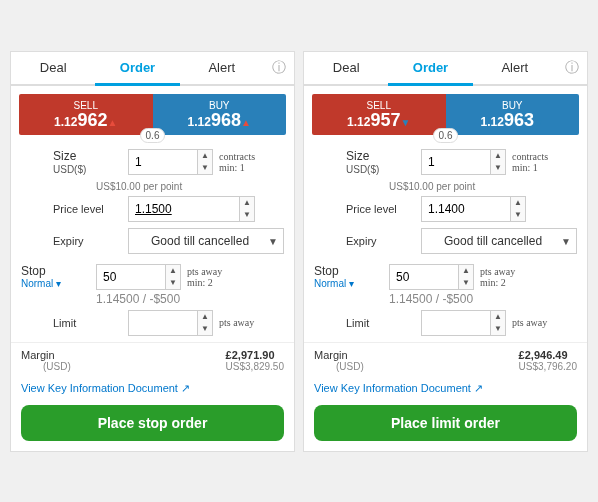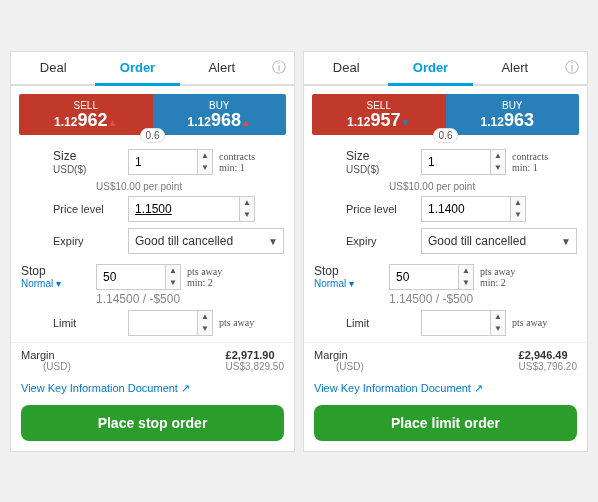--- a/index.html
+++ b/index.html
@@ -21,21 +21,21 @@
     .field-row { display: flex; align-items: center; margin-bottom: 6px; }
     .field-label { width: 75px; color: #333; font-size: 11px; margin-left: 32px; }
     .field-label-small { font-size: 10px; color: #555; }
     .input-wrap { display: flex; align-items: center; flex: 1; }
     .input-box { border: 1px solid #ccc; padding: 4px 6px; font-size: 12px; width: 70px; height: 26px; }
     .spinner { display: flex; flex-direction: column; border: 1px solid #ccc; border-left: none; height: 26px; }
     .spin-btn { flex: 1; width: 14px; display: flex; align-items: center; justify-content: center; cursor: pointer; font-size: 8px; color: #555; background: #f9f9f9; line-height: 1; }
     .unit-label { margin-left: 6px; color: #555; font-size: 10px; white-space: nowrap; font-family: Liberation Serif, serif; }
     .sub-label { font-size: 10px; color: #777; margin-left: 75px; margin-bottom: 4px; }
     .select-wrap { position: relative; flex: 1; }
-    .select-box { width: 100%; border: 1px solid #ccc; padding: 4px 22px 4px 6px; font-size: 12px; height: 26px; appearance: none; background: #fff; cursor: pointer; color: #333; }
+    .select-box { width: 100%; border: 1px solid #ccc; padding: 4px 22px 4px 22px; font-size: 12px; height: 26px; appearance: none; background: #fff; cursor: pointer; color: #333; }
     .select-arrow { position: absolute; right: 6px; top: 50%; transform: translateY(-50%); font-size: 10px; color: #555; pointer-events: none; }
     .stop-row { display: flex; align-items: flex-start; margin-bottom: 2px; }
     .stop-label { width: 75px; color: #333; font-size: 11px; display: flex; flex-direction: column; }
     .stop-type { font-size: 10px; color: #0077cc; cursor: pointer; display: flex; align-items: center; gap: 2px; }
     .stop-info { font-size: 12px; color: #888; margin-left: 75px; margin-bottom: 4px; }
     .limit-row { display: flex; align-items: center; margin-bottom: 6px; }
     .margin-section { border-top: 1px solid #eee; margin: 6px 0 0 0; padding: 6px 10px 4px 10px; }
     .margin-row { display: flex; justify-content: space-between; margin-bottom: 2px; }
     .margin-label { color: #333; font-size: 11px; }
     .margin-value { color: #333; font-size: 11px; font-weight: bold; }

